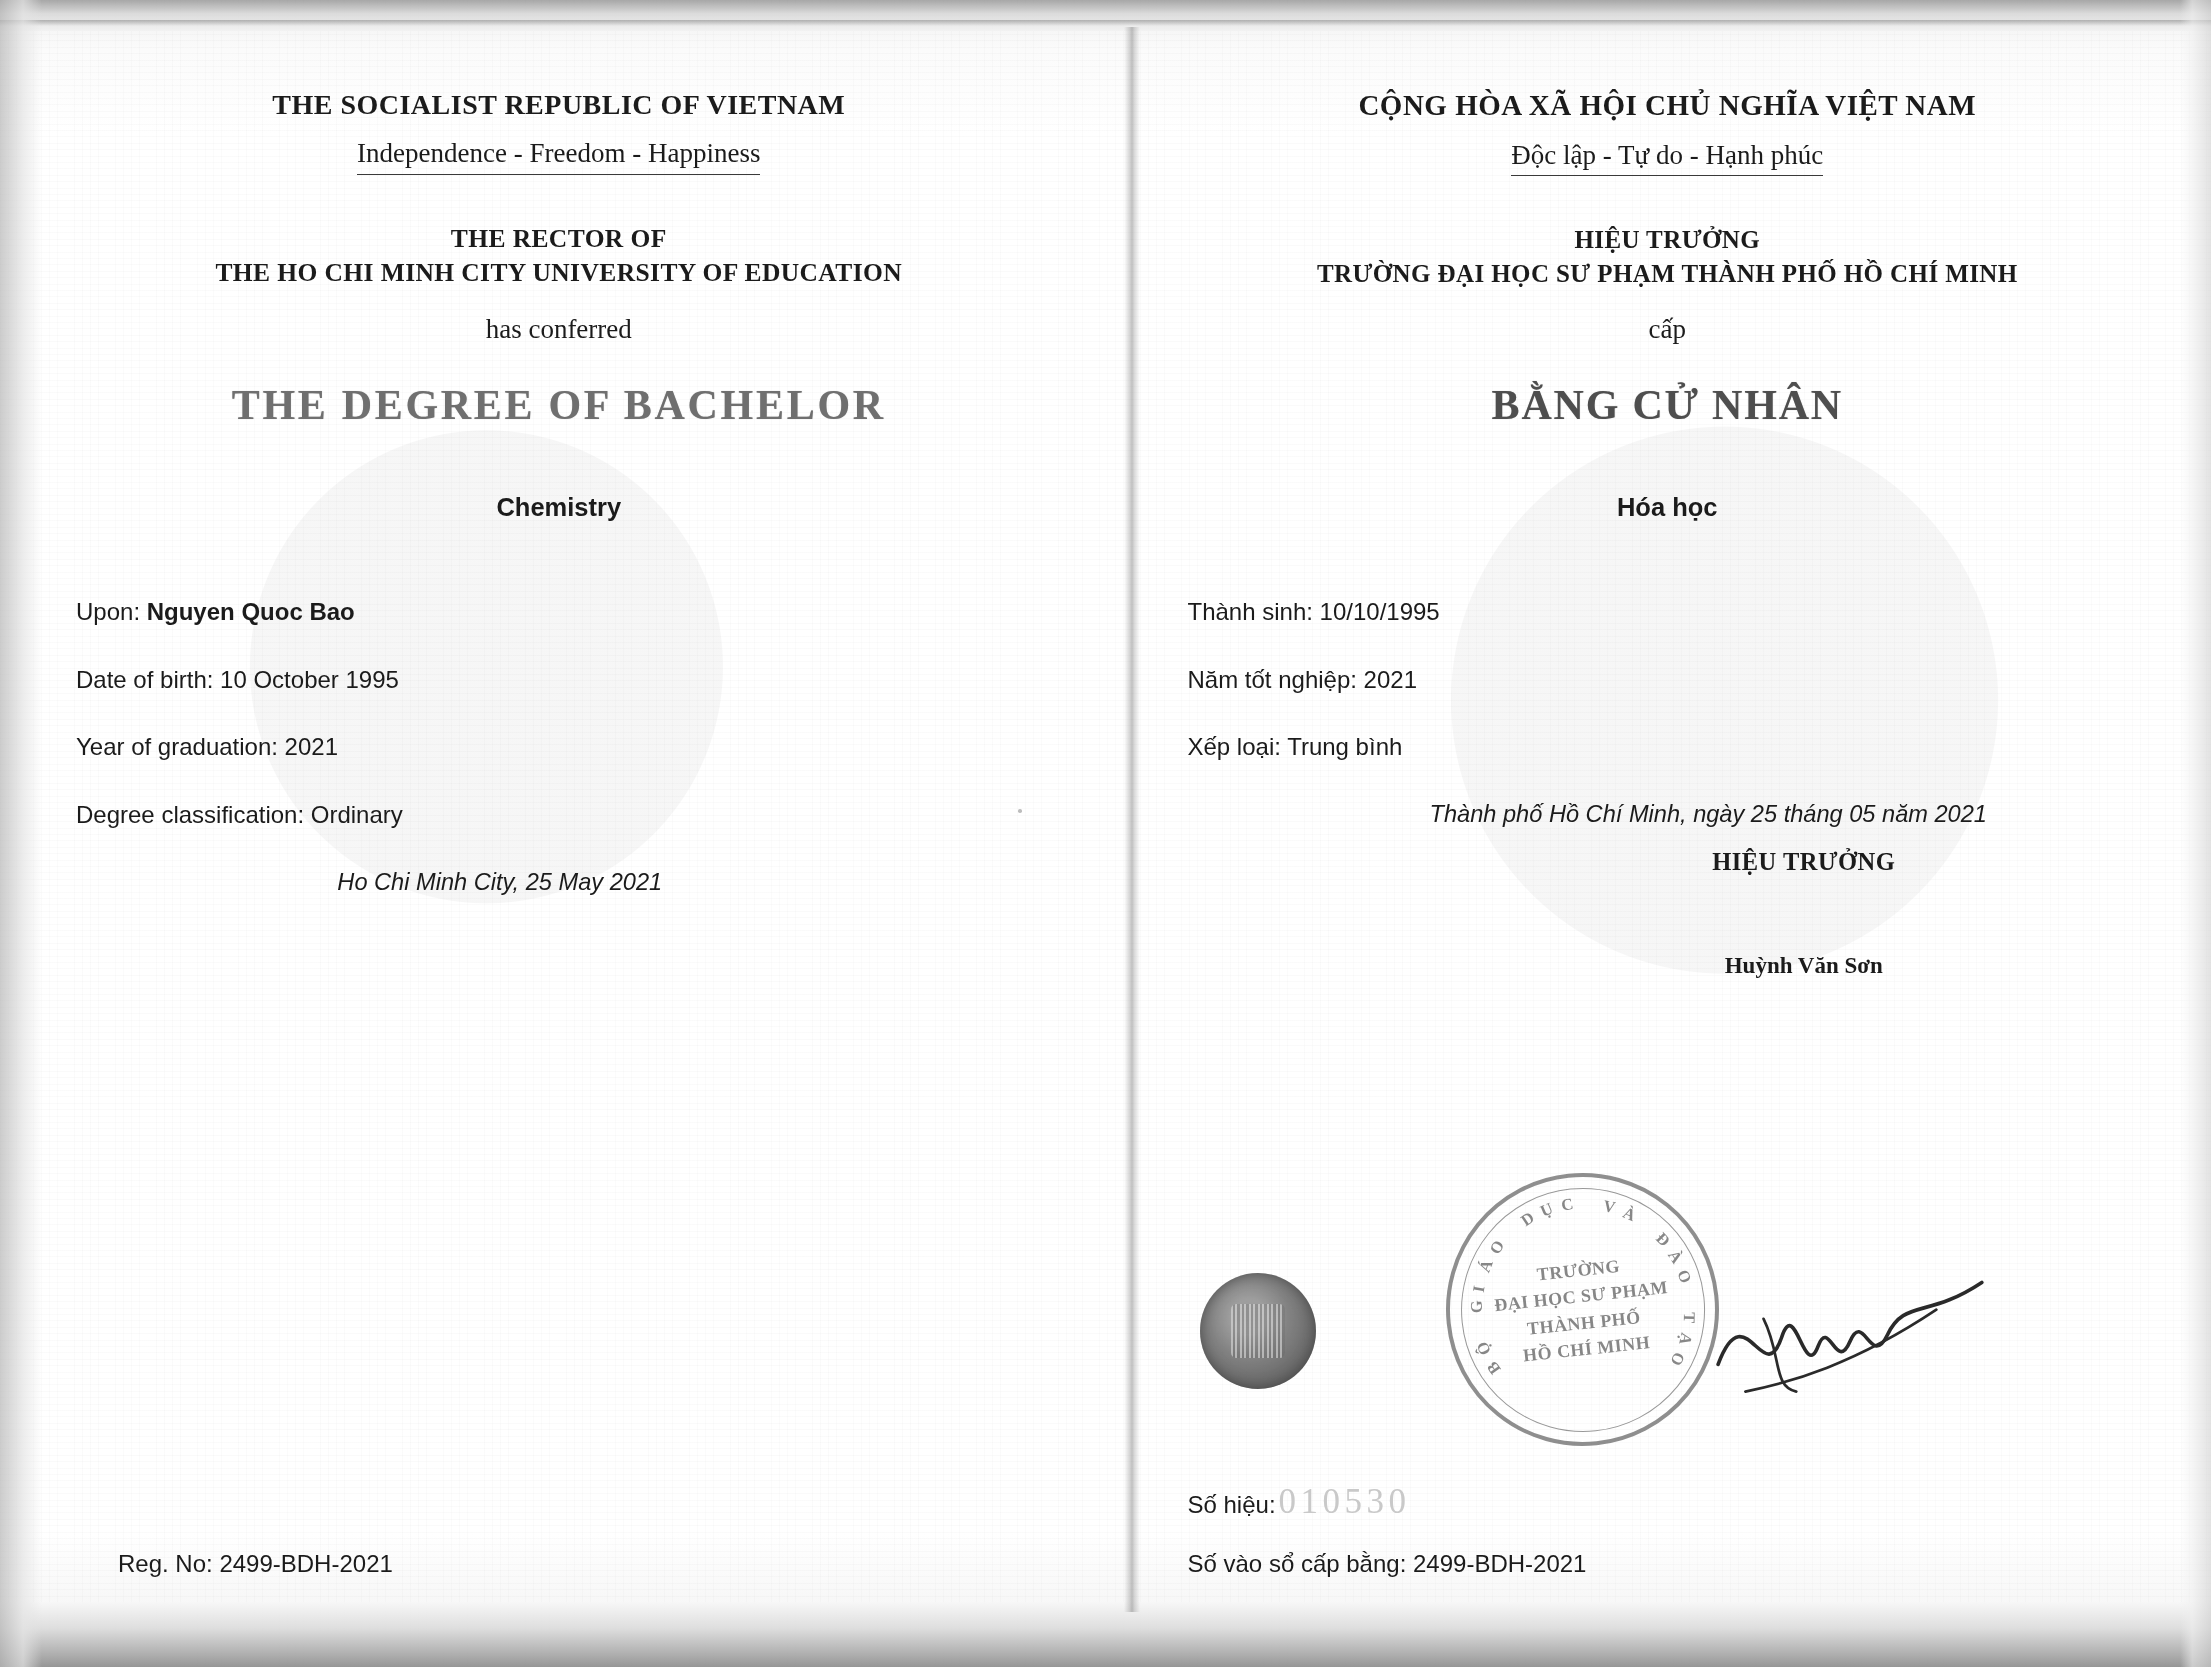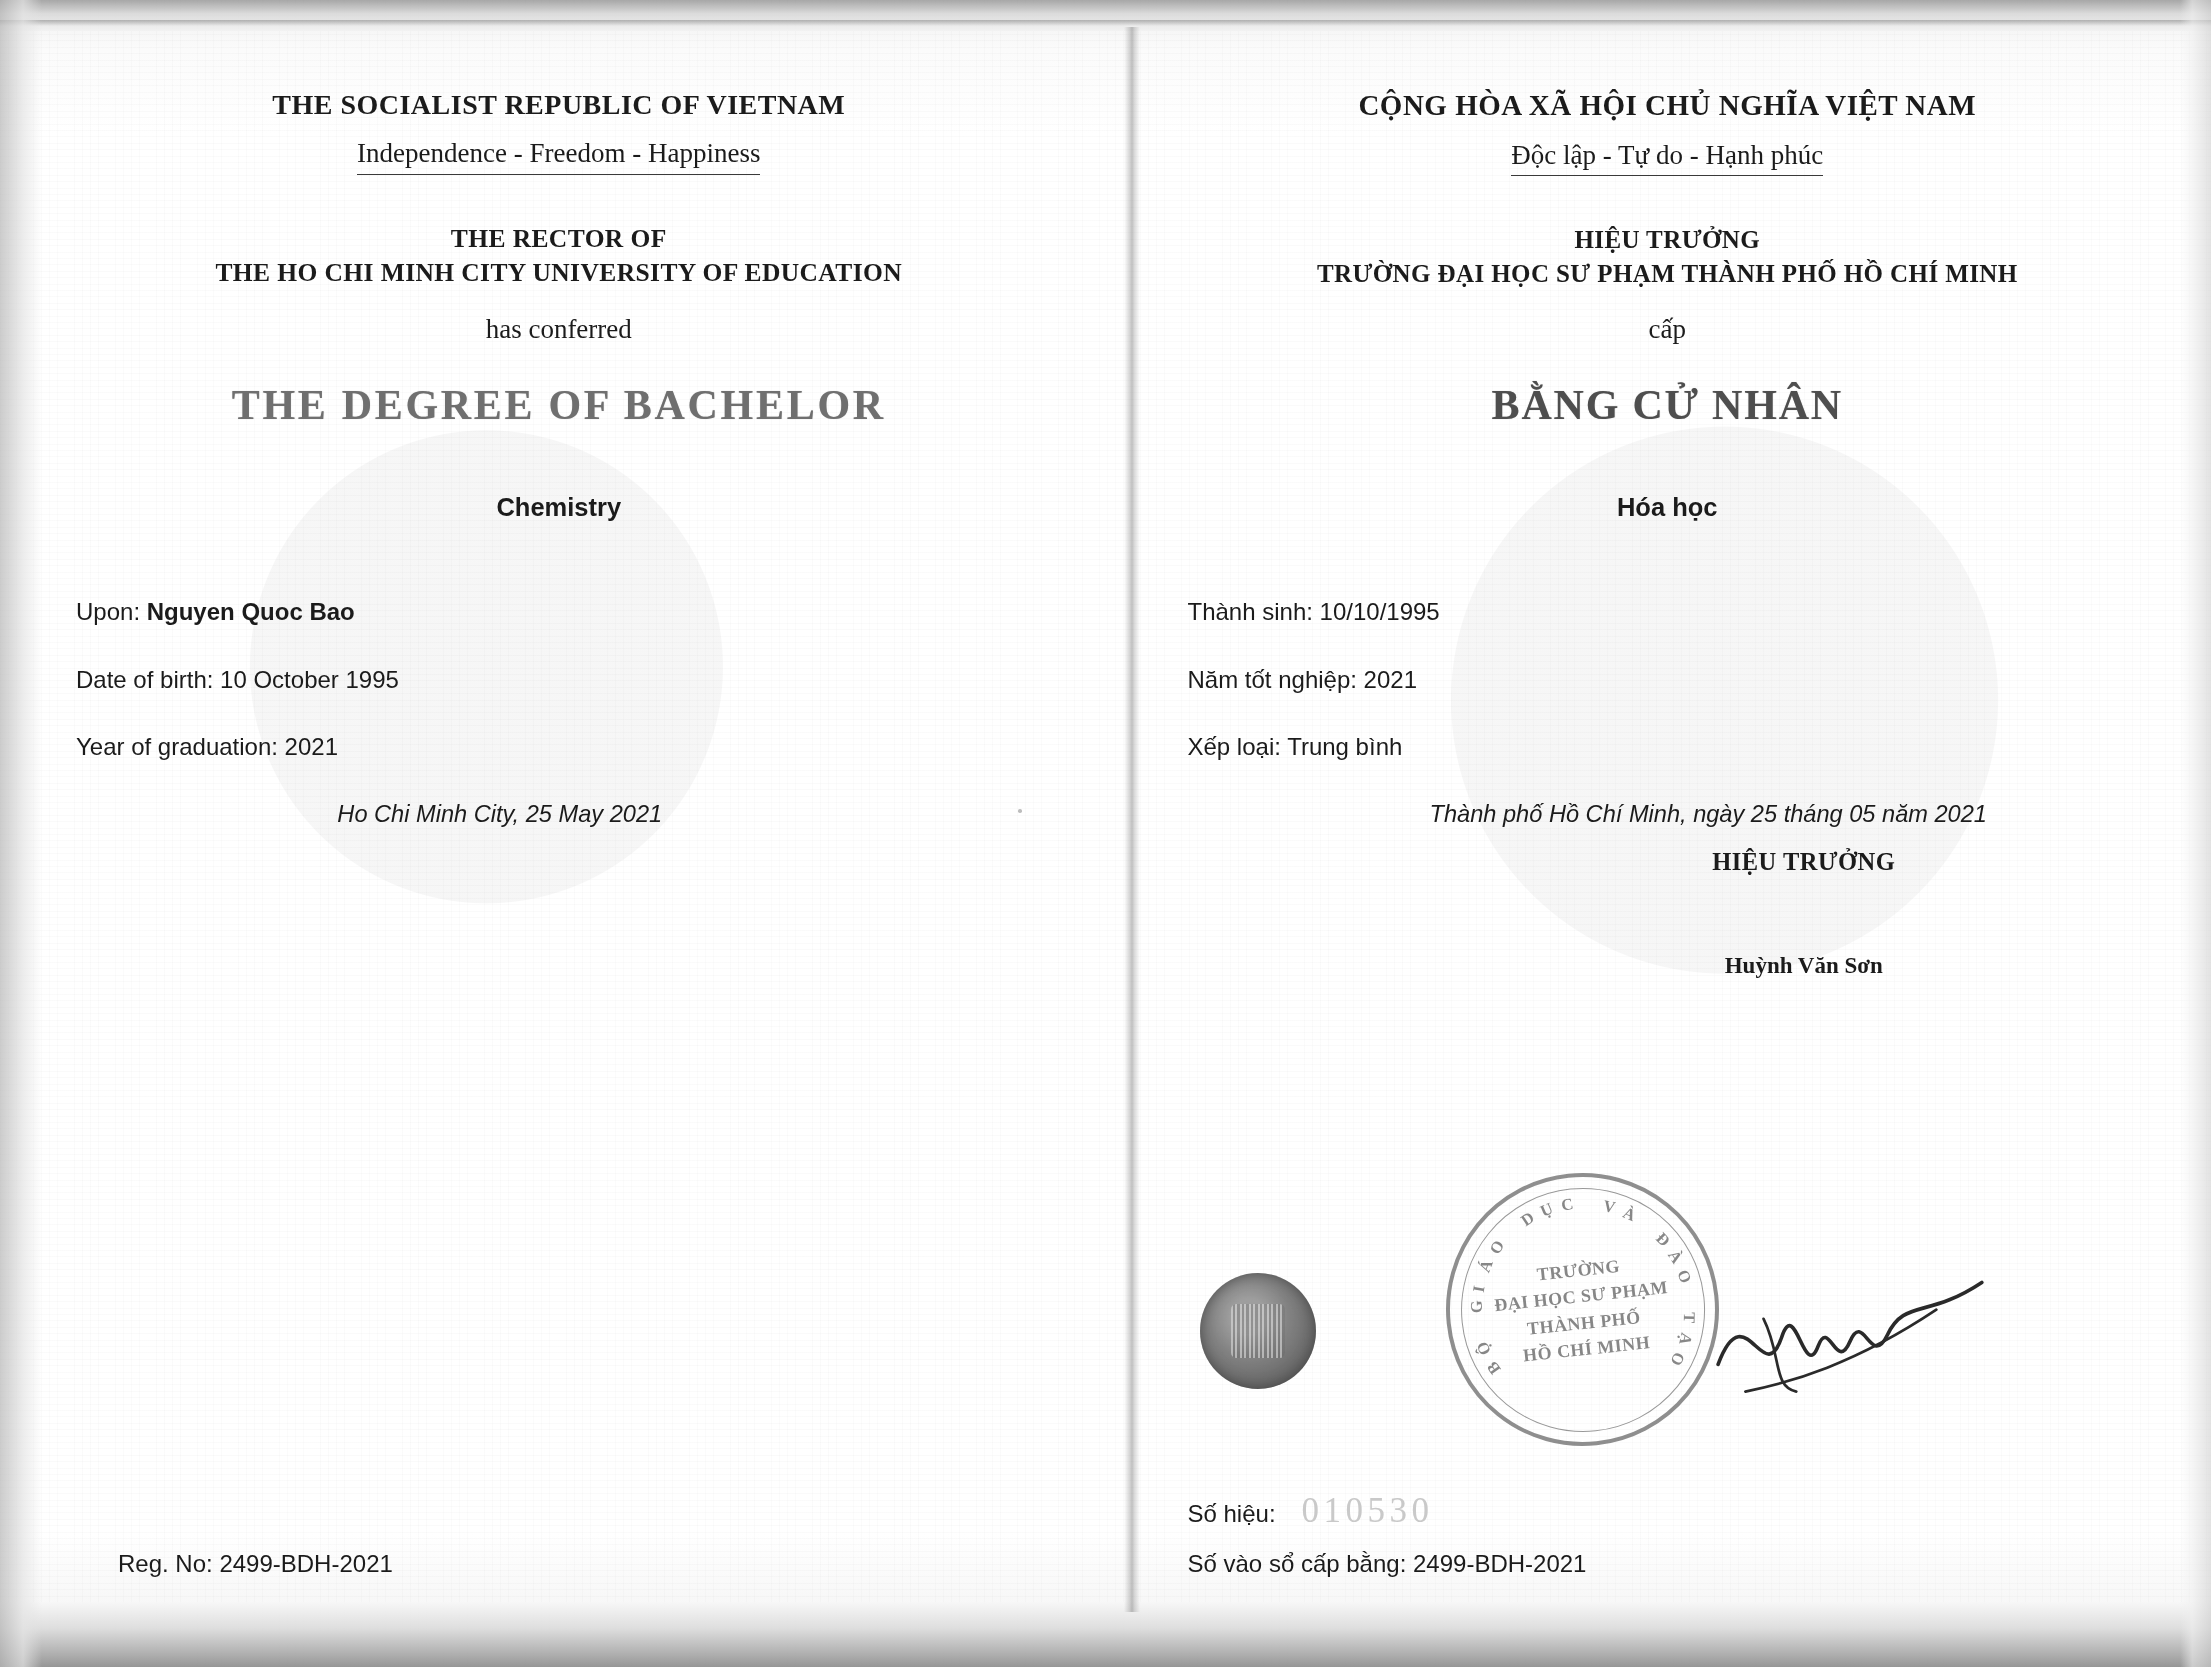--- a/index.html
+++ b/index.html
@@ -177,26 +177,26 @@
     font-size: 23px;
     font-weight: 700;
     text-align: center;
     padding-left: 273px;
   }
 
   
   .serial-row {
     position: absolute;
     left: 82px;
-    bottom: 136px;
+    bottom: 145px;
     font-family: "Liberation Sans", sans-serif;
     font-size: 24px;
     display: flex;
     align-items: baseline;
-    gap: 26px;
+    gap: 3px;
   }
   .serial-num {
     font-family: "Liberation Serif", serif;
     font-size: 35px;
     letter-spacing: 4.5px;
     color: #c9c9c9;
   }
   .regno {
     position: absolute;
     bottom: 89px;
@@ -334,20 +334,24 @@
           <span class="label">Upon:</span>
           <span class="value">Nguyen Quoc Bao</span>
         </div>
         <div class="field-row">
           <span class="label">Date of birth:</span>
           <span class="value">10 October 1995</span>
         </div>
         <div class="field-row">
           <span class="label">Year of graduation:</span>
           <span class="value">2021</span>
+        </div>
+        <div class="field-row">
+          <span class="label">Degree classification:</span>
+          <span class="value">Ordinary</span>
         </div>
       </div>
 
       <div class="placedate en">Ho Chi Minh City, 25 May 2021</div>
 
       <div class="regno en">
         <span>Reg. No:</span>
         <span>2499-BDH-2021</span>
       </div>
     </div>

